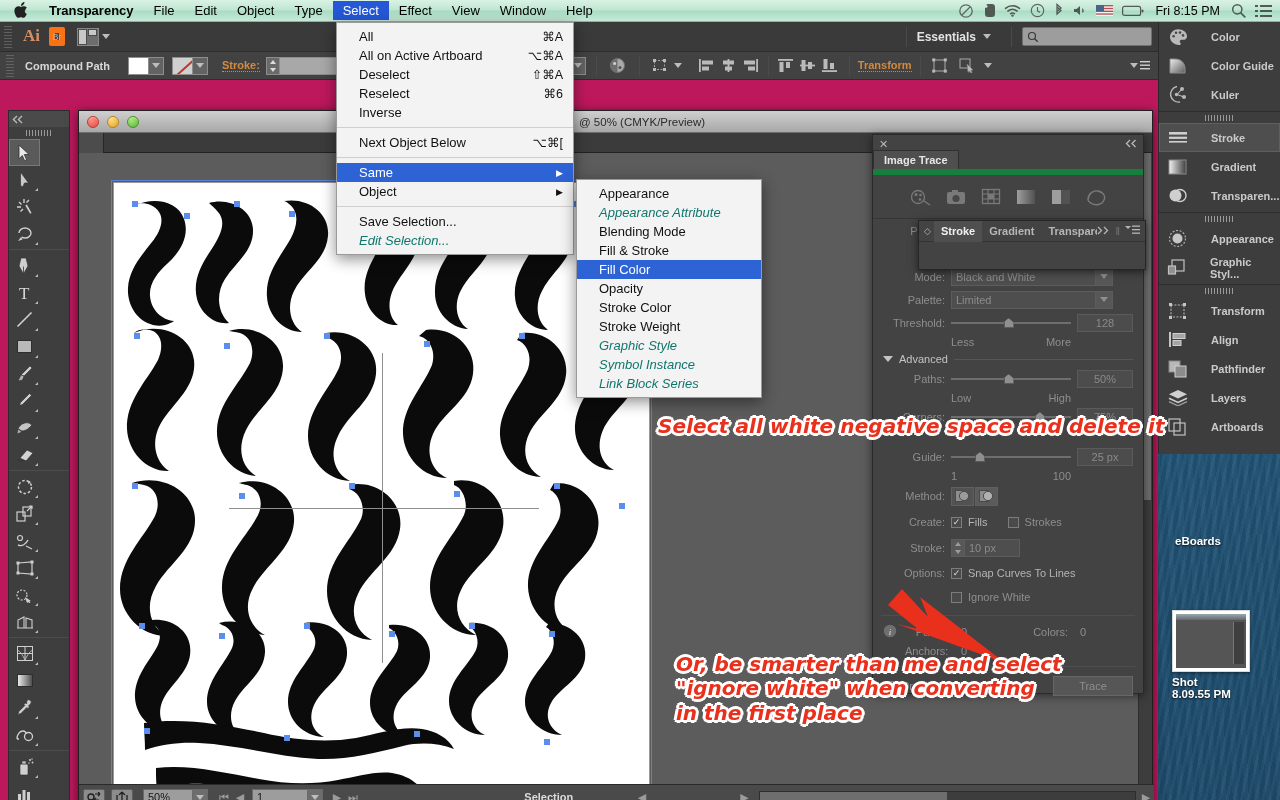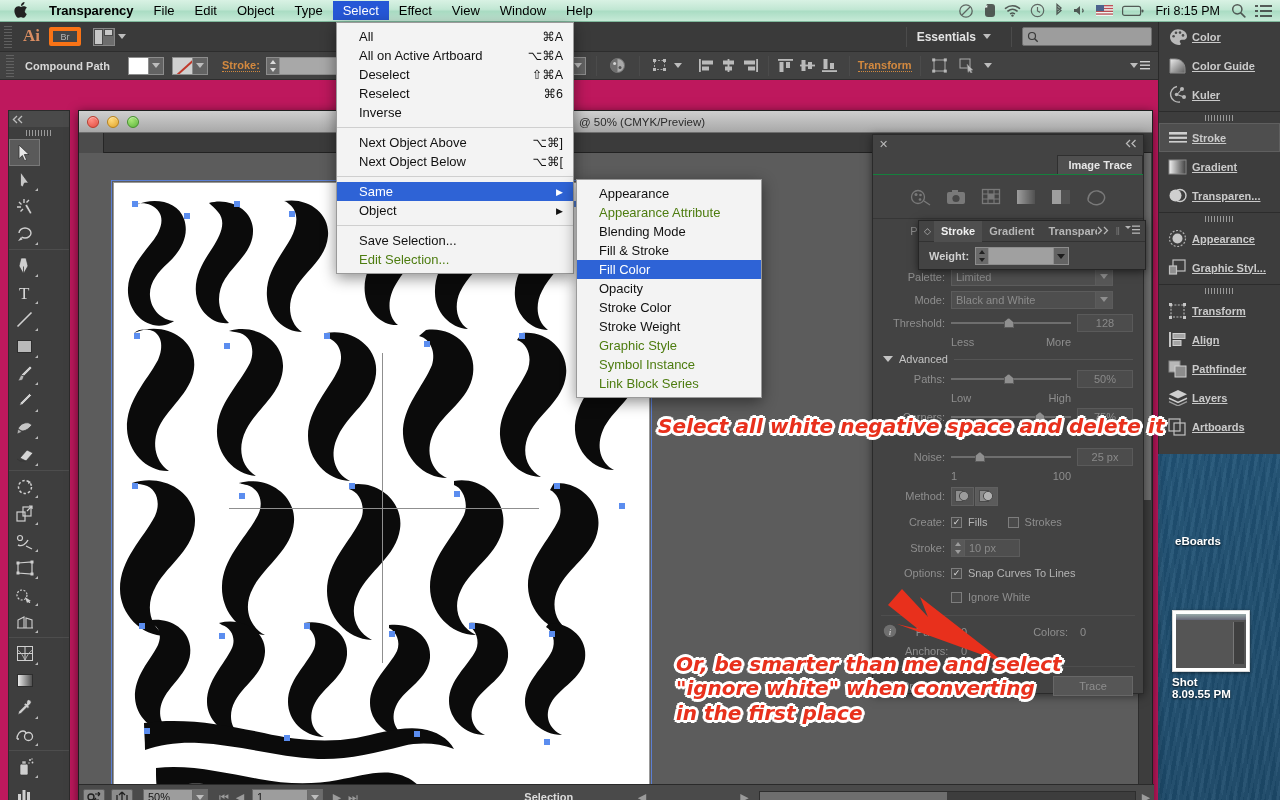--- a/index.html
+++ b/index.html
@@ -46,21 +46,21 @@
 
   
   #aiapp { position:absolute; left:0; top:22px; width:1158px; height:778px; background:#be185d; z-index:10; }
 
   
   #appbar { position:absolute; left:0; top:0; width:1158px; height:30px; background:#3a3a3a;
     border-bottom:1px solid #2d2d2d; display:flex; align-items:center; }
   .gripper { width:8px; height:22px; margin:0 5px 0 4px;
     background:repeating-linear-gradient(#6c6c6c 0 1px, transparent 1px 3px); opacity:.75;}
   .ai-logo { color:#d98d62; font-weight:bold; font-size:17px; padding:0 9px 2px 6px; font-family:"Liberation Serif",serif;}
-  .br-btn { width:32px;height:19px;border:4px solid #f97316;border-radius:2px;color:#b4b4b4;
+  .br-btn { width:16px;height:19px;border:6px solid #f97316;border-radius:2px;color:#b4b4b4;
     font-size:9px;display:flex;align-items:center;justify-content:center;background:#454545;}
   .arr-btn { margin-left:12px; display:flex; align-items:center; gap:3px; }
   .arr-ico { width:22px;height:18px;border:1px solid #888;background:#6d6d6d;display:flex;}
   .arr-ico i{display:block;border:1px solid #4a4a4a;background:#c8c8c8;}
   .caret { width:0;height:0;border-left:4px solid transparent;border-right:4px solid transparent;border-top:5px solid #bdbdbd;}
   #appbar .right { margin-left:auto; display:flex; align-items:center; padding-right:6px; gap:0; }
   .vsep { width:1px; height:20px; background:#2f2f2f; border-right:1px solid #4b4b4b; margin:0 10px; }
   .ws-name { color:#e3e3e3; font-weight:bold; font-size:12px; padding-right:7px; }
   .ai-search { width:130px; height:19px; background:#9d9d9d; border:1px solid #6f6f6f; border-radius:2px;
      display:flex; align-items:center; padding-left:4px; }
@@ -124,30 +124,30 @@
   .st-drop{width:15px;height:17px;background:#6d6d6d;border:1px solid #6a6a6a;border-left:none;
      display:flex;align-items:center;justify-content:center;}
   .st-nav{width:16px;height:17px;display:flex;align-items:center;justify-content:center;color:#9b9b9b;}
   .st-sel{flex:1;text-align:center;font-weight:bold;}
 
   
   #dock { position:absolute; left:1158px; top:22px; width:122px; height:432px; background:#3d3d3d;
      border-left:1px solid #2a2a2a; z-index:40; }
   .dock-group { border-bottom:1px solid #2c2c2c; padding-bottom:2px; }
   .dock-grip { height:11px; display:flex; align-items:center; justify-content:center; }
-  .dock-item { height:29px; display:flex; align-items:center; padding-left:8px; gap:4px; color:#cacaca;
-     font-size:11px; font-weight:bold;text-decoration:underline; }
+  .dock-item { height:29px; display:flex; align-items:center; padding-left:8px; gap:23px; color:#cacaca;
+     font-size:11px; font-weight:bold; }
   .dock-item.sel { background:#4e4e4e; box-shadow:inset 0 0 0 1px #5f5f5f; }
   .dock-ico { width:21px; height:21px; display:flex; align-items:center; justify-content:center; }
 
   
   #itpanel { position:absolute; left:872px; top:112px; width:272px; height:560px; background:#434343;
      border:1px solid #2a2a2a; z-index:45; box-shadow:0 2px 9px rgba(0,0,0,.5); }
   #ithead { height:18px; display:flex; align-items:center; justify-content:space-between; padding:0 6px; }
-  #ittabbar { height:22px; border-bottom:1px solid #15803d; display:flex; align-items:flex-end;justify-content:flex-end; }
+  #ittabbar { height:22px; border-bottom:6px solid #15803d; display:flex; align-items:flex-end; }
   #ittab { background:#4f4f4f; color:#e6e6e6; font-weight:bold; font-size:11px; padding:3px 10px;
      border:1px solid #2f2f2f; border-bottom:none; }
   #itpresets { height:44px; display:flex; align-items:center; justify-content:center; gap:9px;
      border-bottom:1px solid #363636; }
   .it-pbtn { width:26px; height:21px; display:flex; align-items:center; justify-content:center; opacity:.62;}
   .itrow { display:flex; align-items:center; height:23px; padding:0 10px; gap:6px; font-size:11px; color:#8e8e8e;}
   .itlbl { width:62px; text-align:right; flex:none; }
   .itsel { flex:1; height:18px; background:#4e4e4e; border:1px solid #5c5c5c; color:#8c8c8c;
      display:flex; align-items:center; padding:0 4px; position:relative; }
   .itsel .dd { position:absolute; right:0; top:0; bottom:0; width:17px; background:#575757;
@@ -173,21 +173,21 @@
   .sp-tab { font-size:11px; font-weight:bold; color:#b6b6b6; padding:0 7px; height:21px;
      display:flex; align-items:center; }
   .sp-tab.active { background:#4f4f4f; color:#f0f0f0; }
 
   
   #selmenu { position:absolute; left:336px; top:22px; width:238px; background:#f3f3f3;
      border:1px solid #9a9a9a; z-index:70; box-shadow:0 4px 14px rgba(0,0,0,.45); padding:4px 0;
      font-size:13px; color:#111; }
   .mi { height:19px; display:flex; align-items:center; padding:0 10px 0 22px; white-space:nowrap; }
   .mi.hl { background:#2e63d6; color:#fff; }
-  .mi.dis { color:#4d7c0f; }
+  .mi.dis { color:#0f766e;font-style:italic; }
   .mi .key { margin-left:auto; padding-left:20px; color:inherit; font-size:12.5px; }
   .mi .sub { margin-left:auto; font-size:9px; }
   .msep { height:1px; background:#cfcfcf; margin:5px 0; }
 
   
   #submenu { position:absolute; left:576px; top:179px; width:186px; background:#f3f3f3;
      border:1px solid #9a9a9a; z-index:72; box-shadow:0 4px 14px rgba(0,0,0,.45); padding:4px 0;
      font-size:13px; color:#111; }
 
   
@@ -931,41 +931,41 @@
       <span class="itsel">
         <span></span>
         <span class="dd">
             <span class="caret" style="border-top-color:#8e8e8e;"></span>
           </span>
       </span>
       <span style="width:14px;"></span>
     </div>
 
     <div class="itrow">
+      <span class="itlbl">Mode:</span>
+      <span class="itsel">
+        <span>Black and White</span>
+        <span class="dd">
+            <span class="caret" style="border-top-color:#8e8e8e;"></span>
+          </span>
+      </span>
+      <span style="width:14px;"></span>
+    </div>
+
+    <div class="itrow">
       <span class="itlbl">Palette:</span>
       <span class="itsel">
         <span>Limited</span>
         <span class="dd">
             <span class="caret" style="border-top-color:#8e8e8e;"></span>
           </span>
       </span>
       <span style="width:14px;"></span>
     </div>
 
-    <div class="itrow">
-      <span class="itlbl">Mode:</span>
-      <span class="itsel">
-        <span>Black and White</span>
-        <span class="dd">
-            <span class="caret" style="border-top-color:#8e8e8e;"></span>
-          </span>
-      </span>
-      <span style="width:14px;"></span>
-    </div>
-
     <div class="itrow" style="height:24px;">
       <span class="itlbl">Threshold:</span>
       <span class="slider">
         <span class="track"></span>
           <span class="knob" style="left:48%;"></span>
       </span>
       <span class="numf numfld">128</span>
     </div>
     <div class="itrow" style="height:14px;padding-left:78px;justify-content:space-between;">
       <span>Less</span>
@@ -995,21 +995,21 @@
       <span class="itlbl">Corners:</span>
       <span class="slider">
         <span class="track"></span>
           <span class="knob" style="left:74%;"></span>
       </span>
       <span class="numfld">75%</span>
     </div>
     <div style="height:16px;"></div>
 
     <div class="itrow" style="height:24px;">
-      <span class="itlbl">Noise:</span>
+      <span class="itlbl">Guide:</span>
       <span class="slider">
         <span class="track"></span>
           <span class="knob" style="left:24%;"></span>
       </span>
       <span class="numfld">25 px</span>
     </div>
     <div class="itrow" style="height:14px;padding-left:78px;justify-content:space-between;">
       <span>1</span>
       <span style="margin-right:62px;">100</span>
     </div>
@@ -1110,33 +1110,20 @@
               <path d="M0 1l3 3 3-3z" fill="#b6b6b6"></path>
               <g fill="#b6b6b6">
                 <rect x="7" y="0.5" width="8" height="1.3"></rect>
                 <rect x="7" y="4" width="8" height="1.3"></rect>
                 <rect x="7" y="7.5" width="8" height="1.3"></rect>
               </g>
             </svg>
         </span>
       </span>
     </div>
-    <div style="display:flex;align-items:center;height:28px;padding-left:10px;gap:6px;">
-      <span style="color:#cfcfcf;font-size:11px;font-weight:bold;">Weight:</span>
-      <span style="display:flex;">
-        <span class="spin">
-          <span style="width:0;height:0;border-left:3px solid transparent;border-right:3px solid transparent;border-bottom:4px solid #222;"></span>
-          <span style="width:0;height:0;border-left:3px solid transparent;border-right:3px solid transparent;border-top:4px solid #222;"></span>
-        </span>
-        <span class="fld" style="width:66px;"></span>
-        <span class="swdrop">
-            <span class="caret" style="border-top-color:#1c1c1c;"></span>
-          </span>
-      </span>
-    </div>
   </div>
 
 </div>
 
 <div id="dock">
 
   <div class="dock-group">
     <div class="dock-item">
       <span class="dock-ico">
         <svg width="20" height="17" viewBox="0 0 20 17">
@@ -1318,24 +1305,20 @@
   </div>
   <div class="mi">
     <span>Reselect</span>
     <span class="key">⌘6</span>
   </div>
   <div class="mi">
     <span>Inverse</span>
   </div>
   <div class="msep"></div>
   <div class="mi">
-    <span>Next Object Above</span>
-    <span class="key">⌥⌘]</span>
-  </div>
-  <div class="mi">
     <span>Next Object Below</span>
     <span class="key">⌥⌘[</span>
   </div>
   <div class="msep"></div>
   <div class="mi hl">
     <span>Same</span>
     <span class="sub">▶</span>
   </div>
   <div class="mi">
     <span>Object</span>

